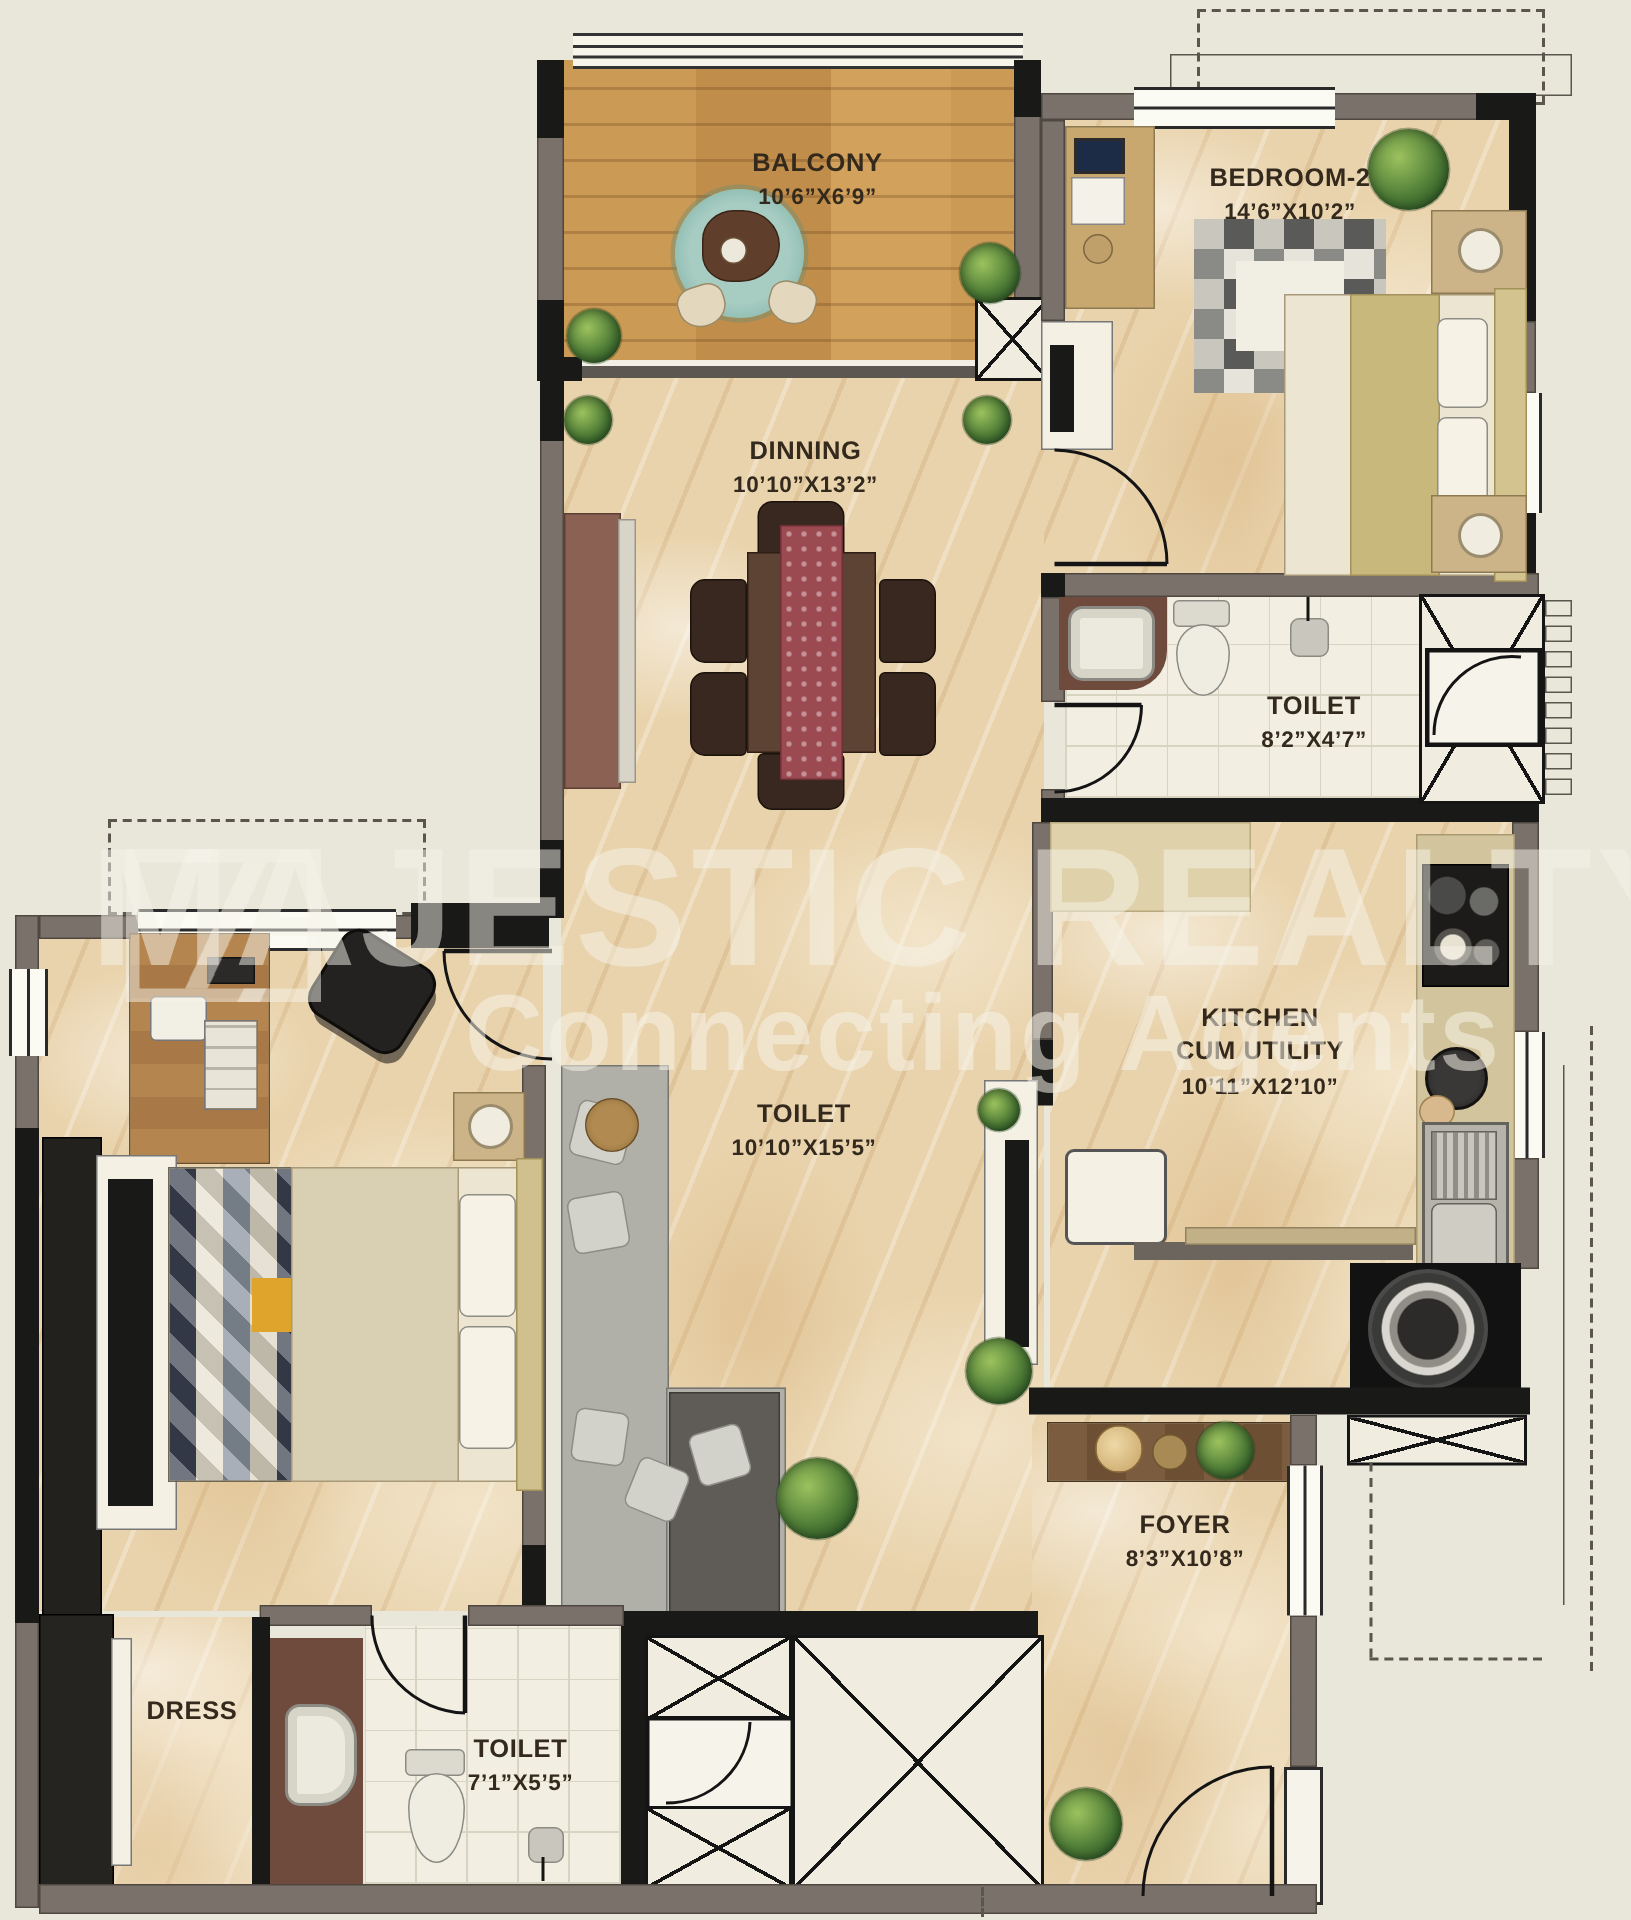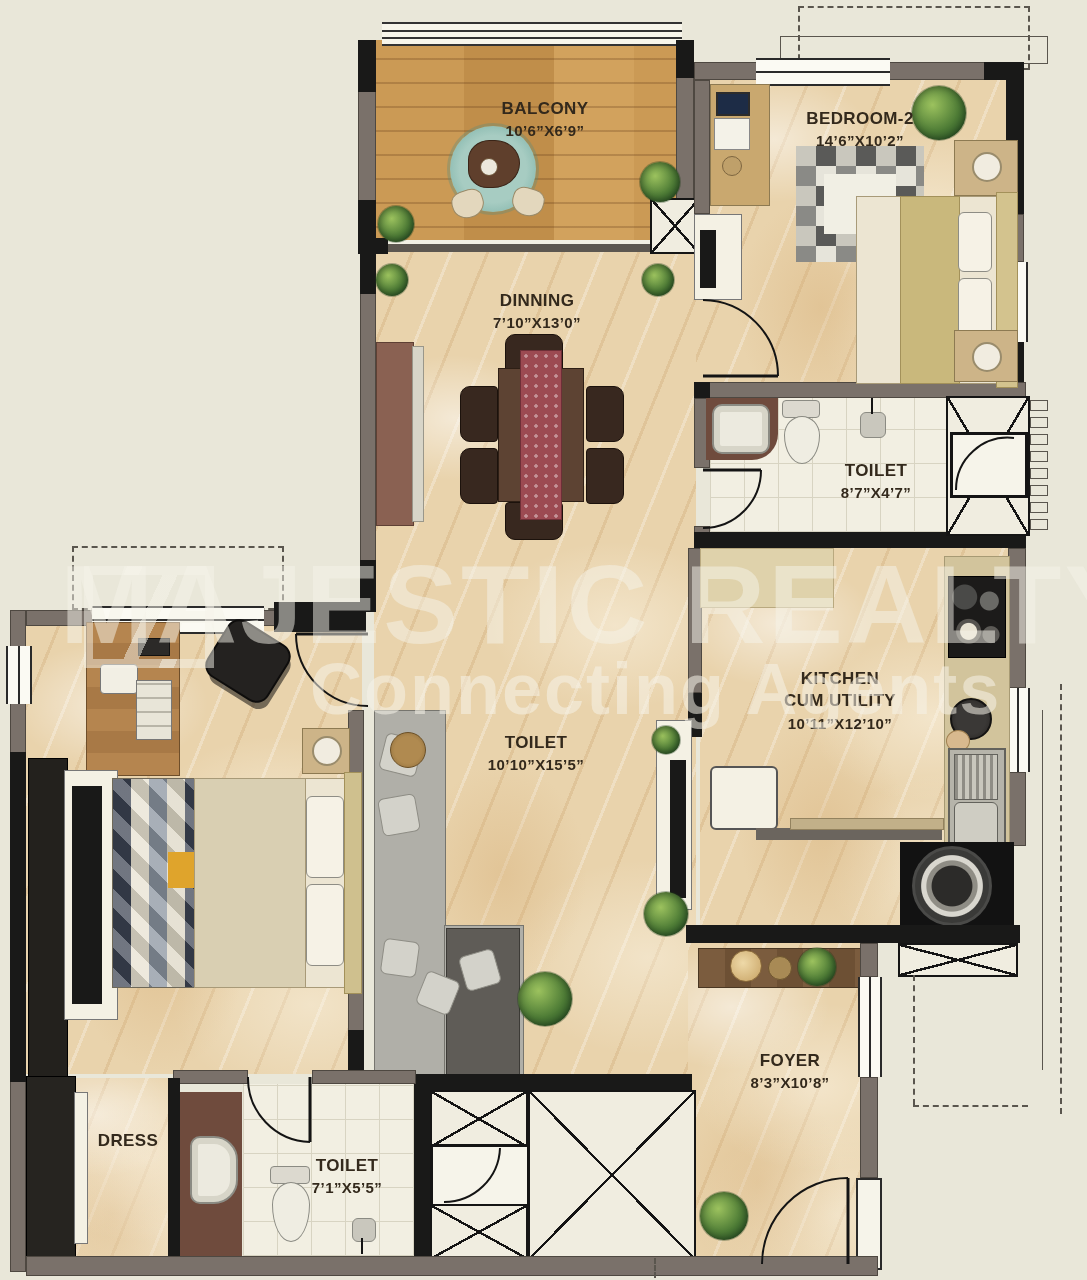--- a/index.html
+++ b/index.html
@@ -290,28 +290,28 @@
     <path stroke-width="2" d="M500,1148 A56,56 0 0 1 444,1202"></path>
     <path stroke-width="2" d="M872,398 v16"></path>
     <path stroke-width="2" d="M362,1254 v-16"></path>
   </svg>
 
   <div class="rlabel" style="left:545px;top:98px">
     <span>BALCONY</span><br><span class="d">10’6”X6’9”</span></div>
   <div class="rlabel" style="left:860px;top:108px">
     <span>BEDROOM-2</span><br><span class="d">14’6”X10’2”</span></div>
   <div class="rlabel" style="left:537px;top:290px">
-    <span>DINNING</span><br><span class="d">7’10”X13’0”</span></div>
+    <span>DINNING</span><br><span class="d">10’10”X13’2”</span></div>
   <div class="rlabel" style="left:876px;top:460px">
-    <span>TOILET</span><br><span class="d">8’7”X4’7”</span></div>
+    <span>TOILET</span><br><span class="d">8’2”X4’7”</span></div>
   <div class="rlabel" style="left:840px;top:668px">
     <span>KITCHEN</span><br><span>CUM UTILITY</span><br><span class="d">10’11”X12’10”</span></div>
   <div class="rlabel" style="left:536px;top:732px">
     <span>TOILET</span><br><span class="d">10’10”X15’5”</span></div>
-  <div class="rlabel" style="left:790px;top:1050px">
+  <div class="rlabel" style="left:790px;top:1006px">
     <span>FOYER</span><br><span class="d">8’3”X10’8”</span></div>
   <div class="rlabel" style="left:128px;top:1130px">
     <span>DRESS</span></div>
   <div class="rlabel" style="left:347px;top:1155px">
     <span>TOILET</span><br><span class="d">7’1”X5’5”</span></div>
 
   <div class="abs wmlogo"></div>
   <div class="wm wm1">MAJESTIC REALTY</div>
   <div class="wm wm2">Connecting Agents</div>
 

